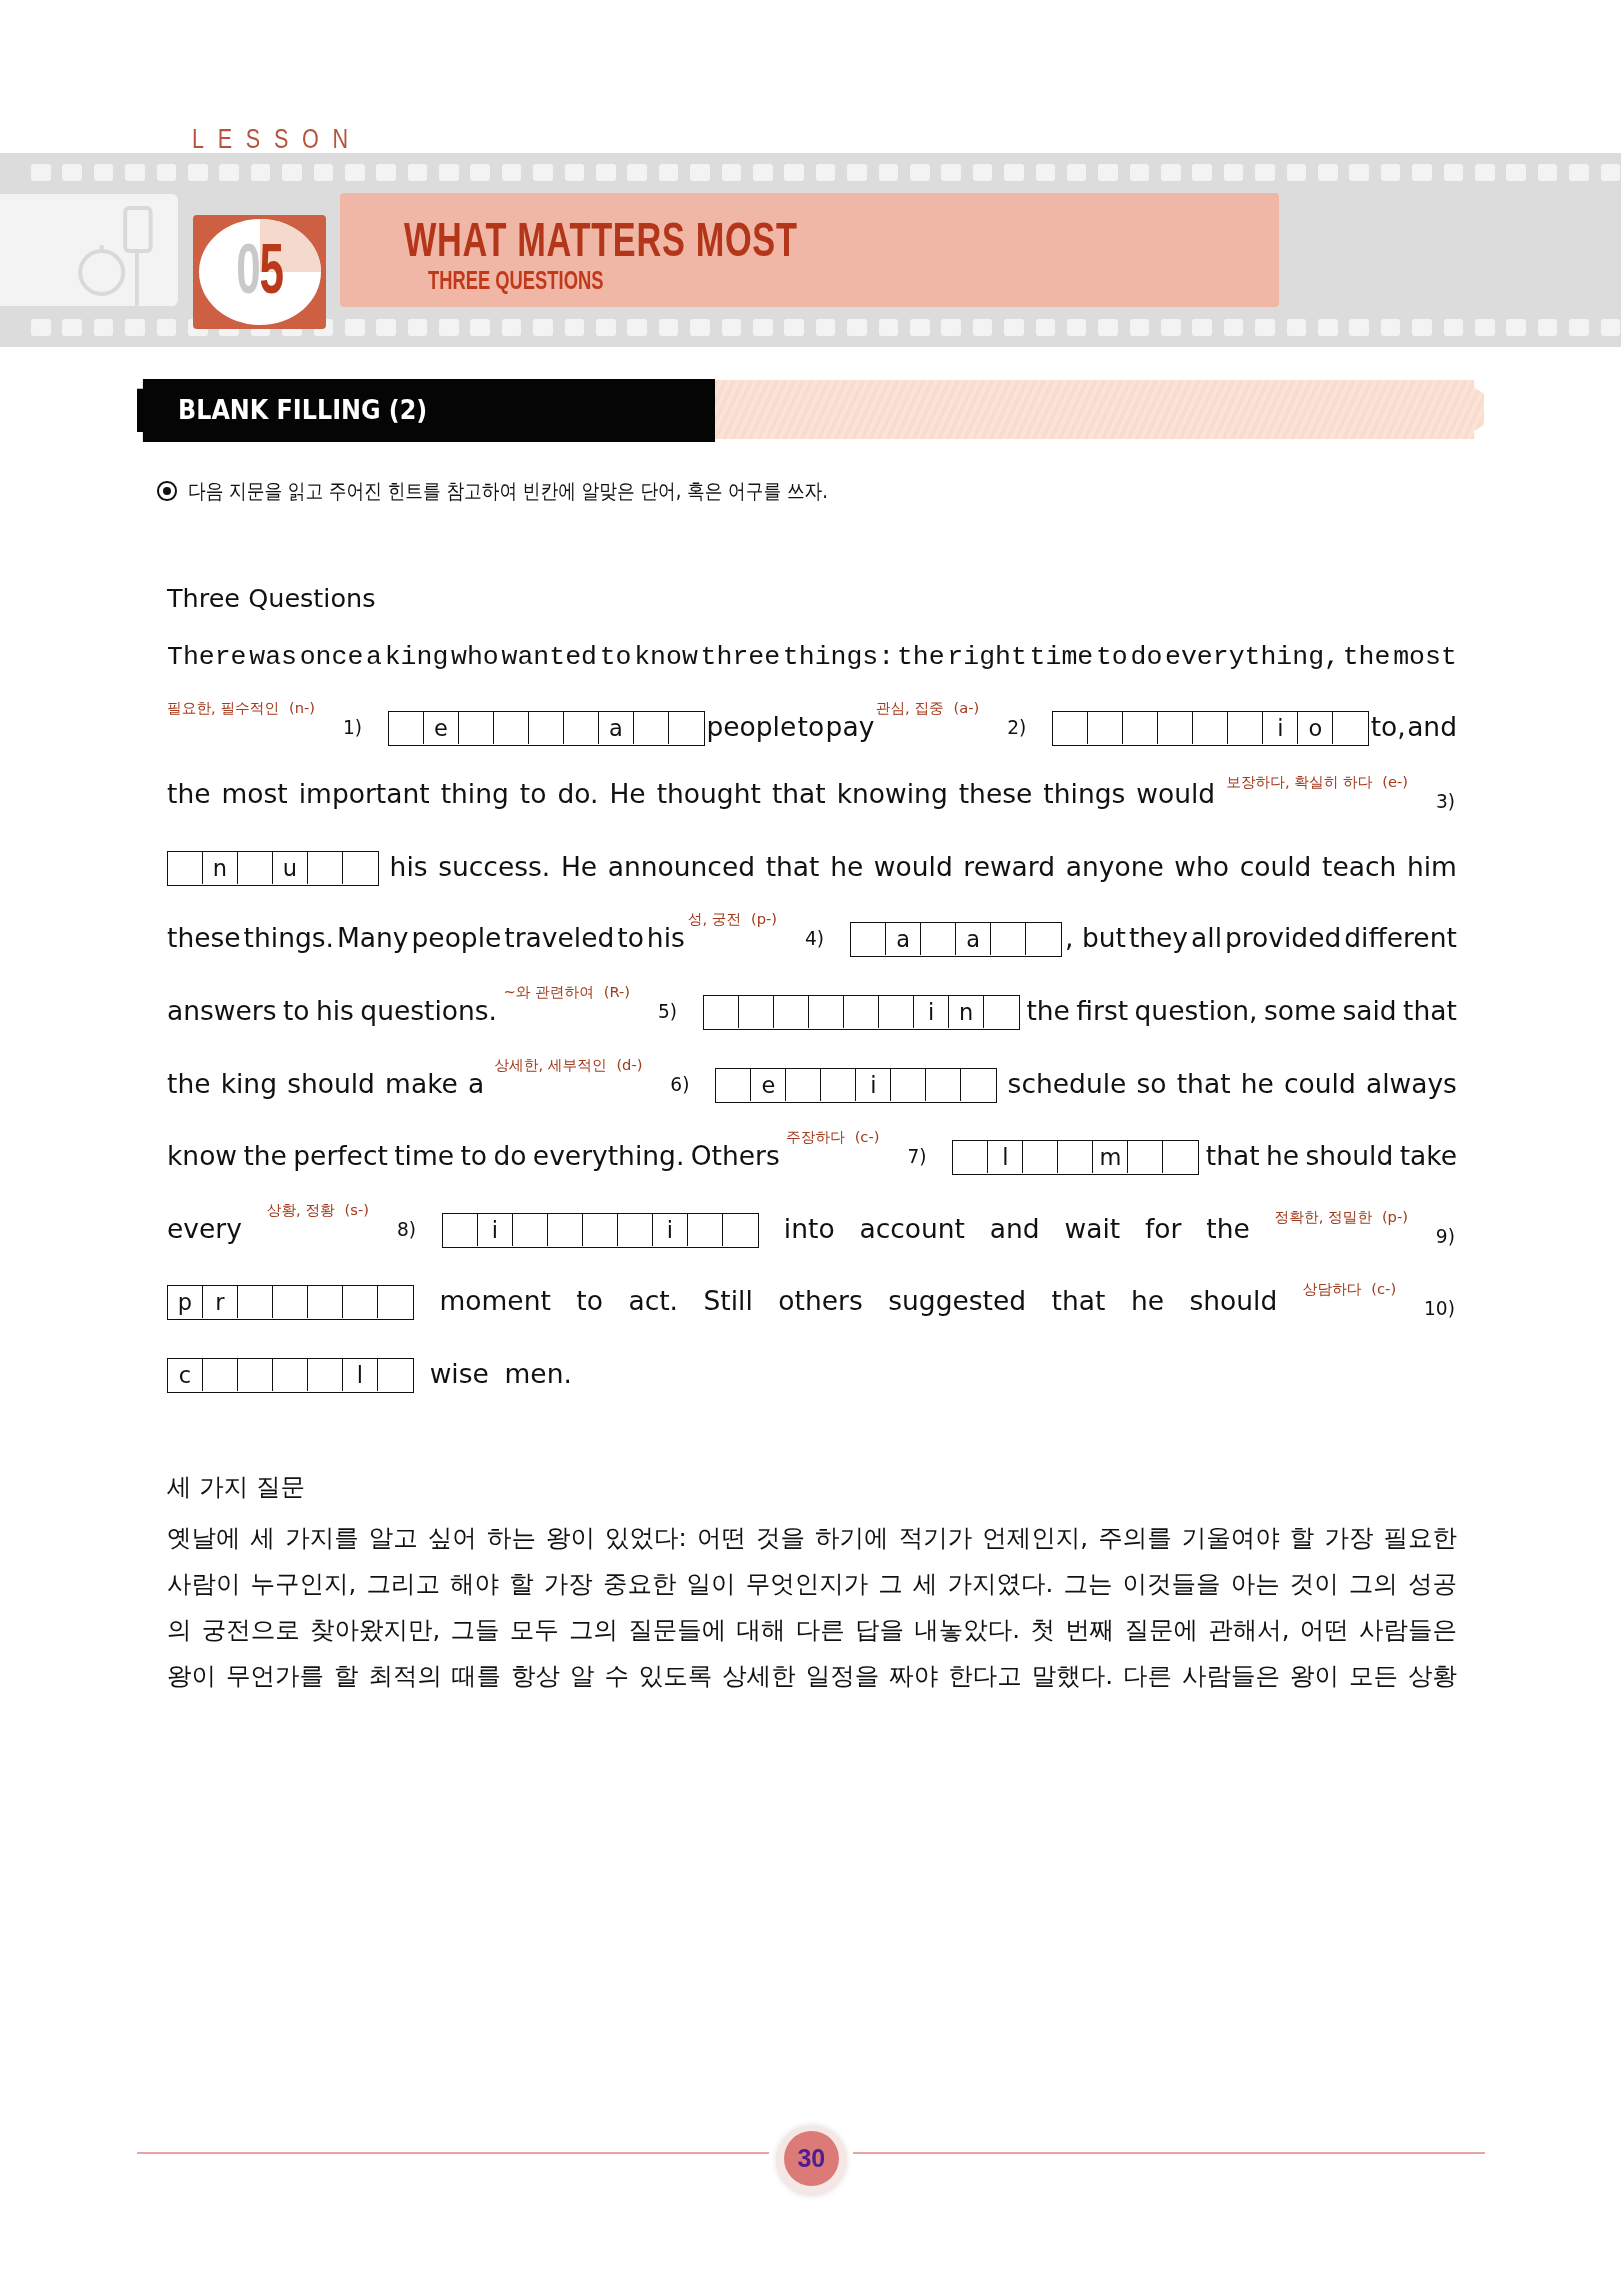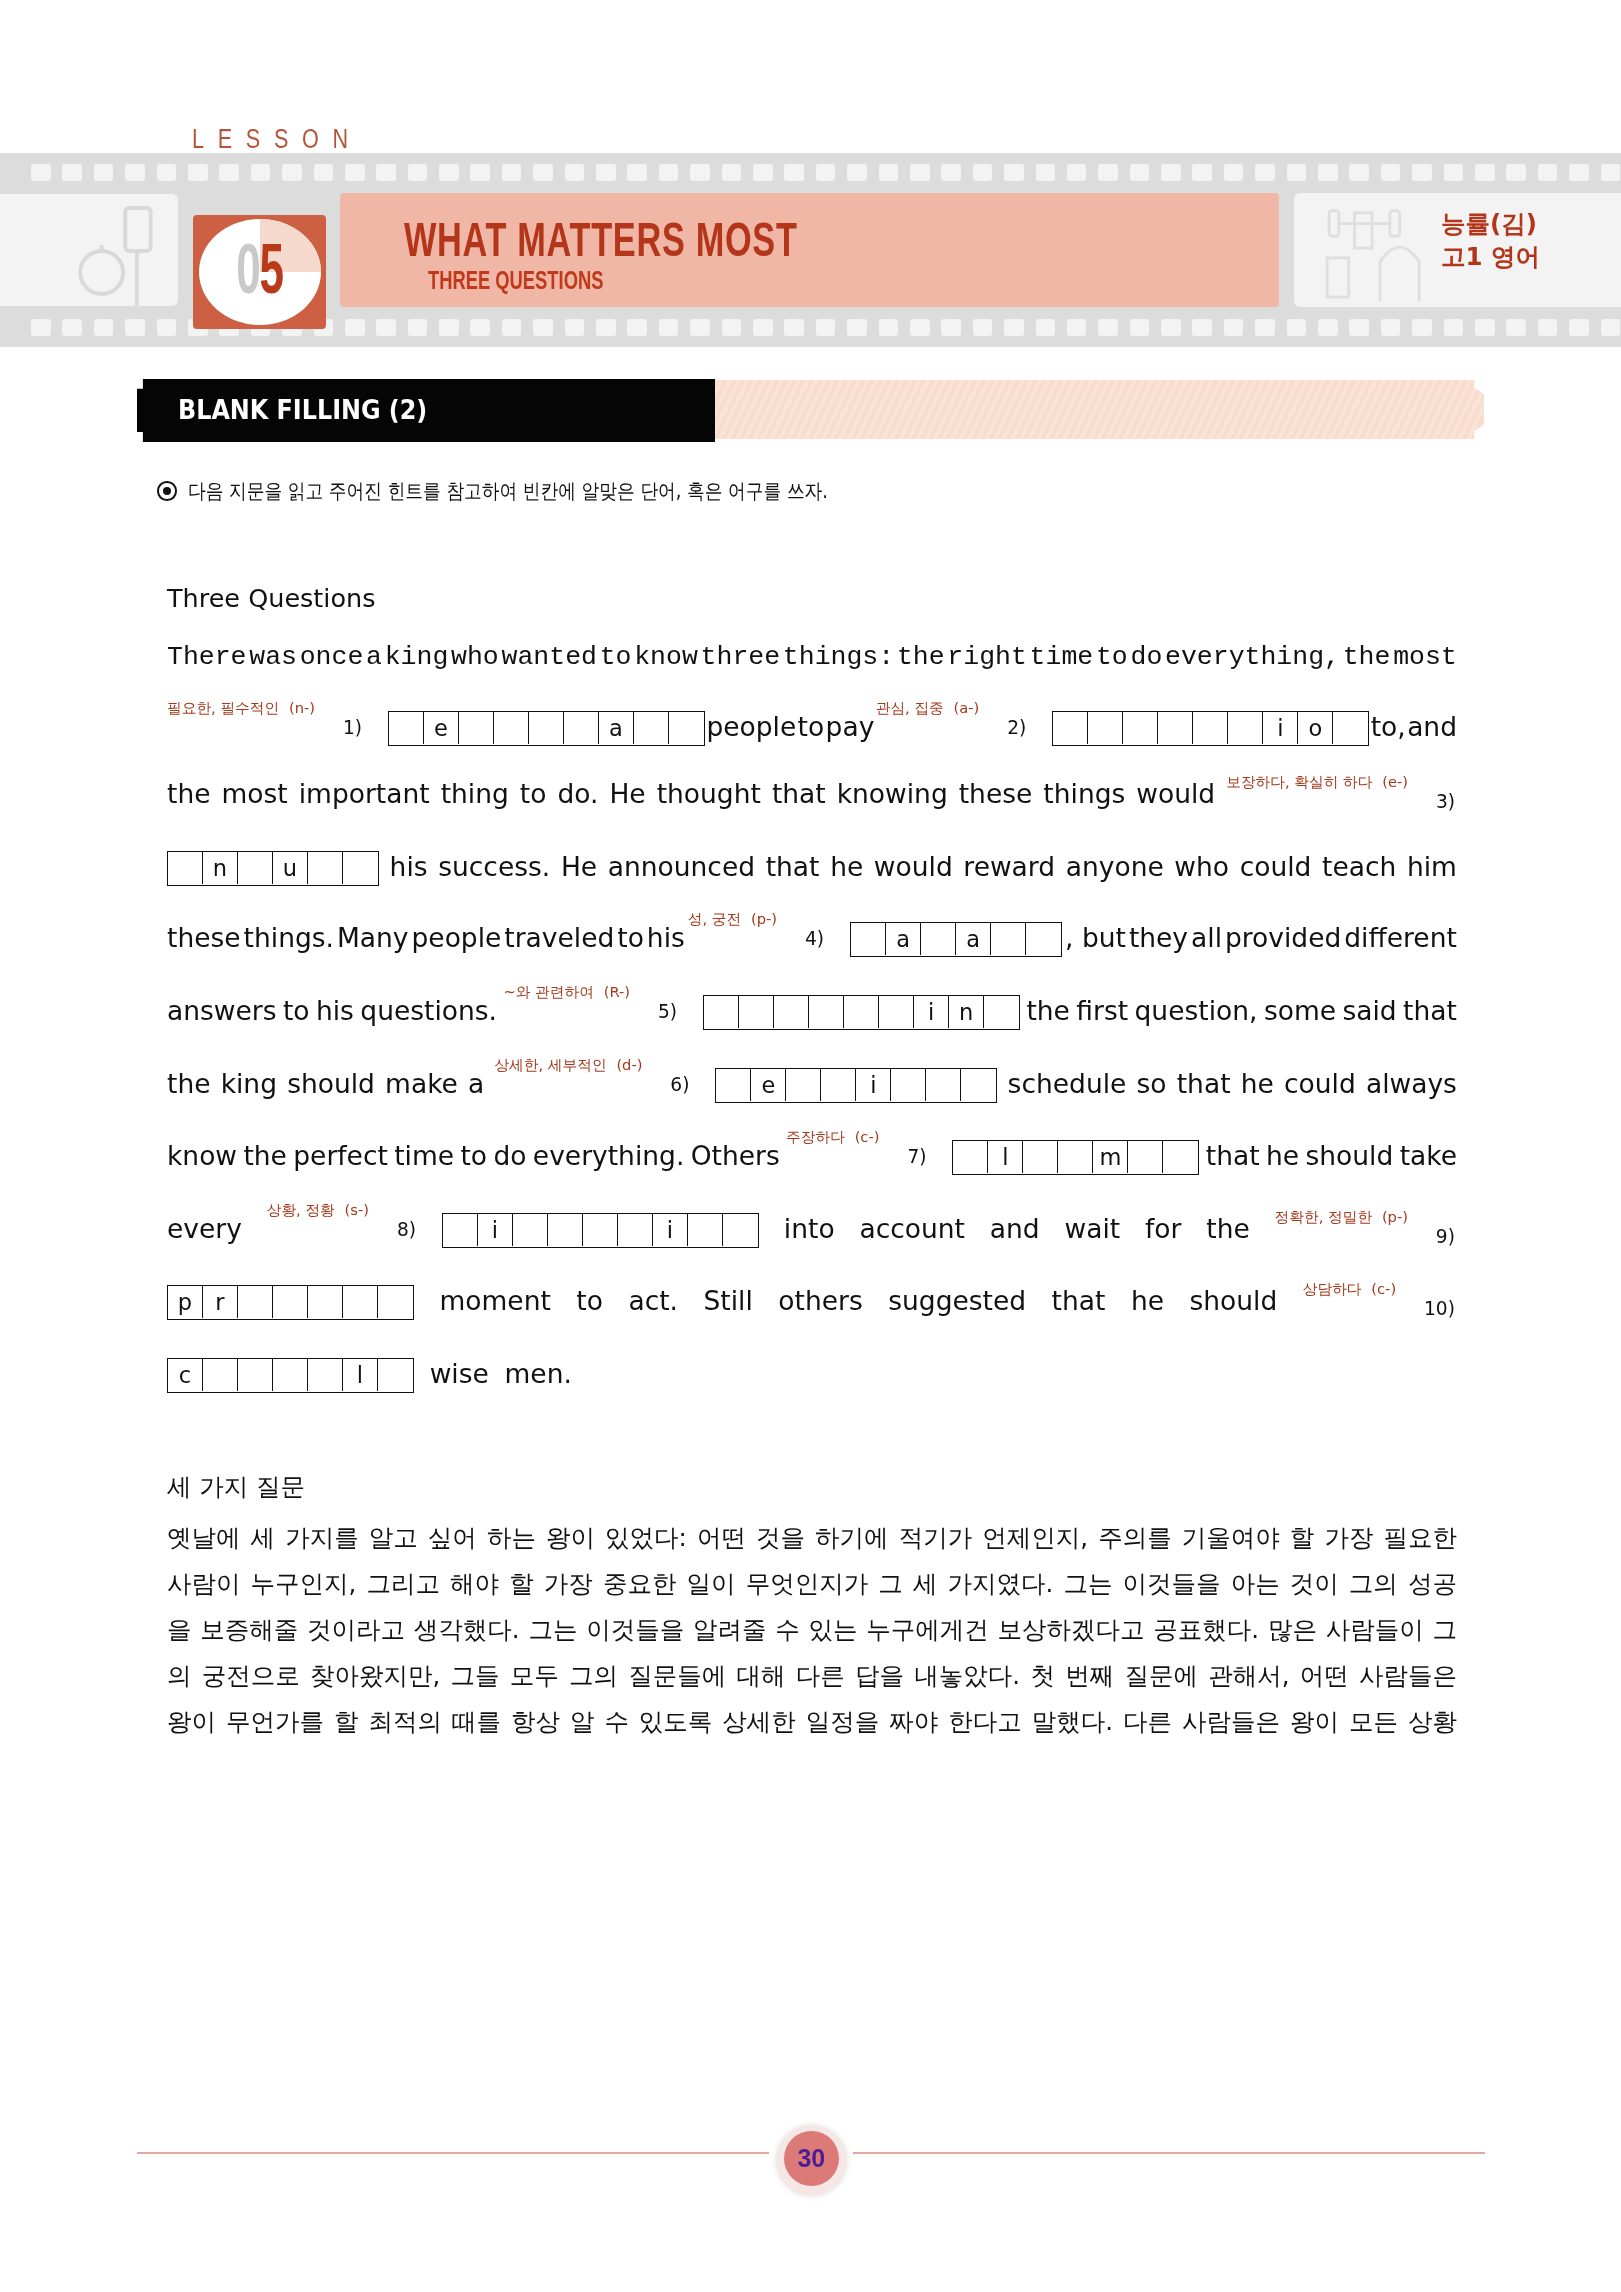--- a/index.html
+++ b/index.html
@@ -188,36 +188,20 @@
   <div class="frame-num">
     <div class="circle">
       <div class="wedge"></div>
     </div>
     <div class="num"><span class="zero">0</span><span class="five">5</span></div>
   </div>
   <div class="frame-title">
     <div class="title">WHAT MATTERS MOST</div>
     <div class="subtitle">THREE QUESTIONS</div>
   </div>
-  <div class="frame-right">
-    <svg class="gym-icon" viewBox="0 0 120 100">
-      <g fill="none" stroke="#bbb" stroke-width="3">
-        <rect x="8" y="8" width="10" height="26" rx="3"></rect>
-        <rect x="70" y="8" width="10" height="26" rx="3"></rect>
-        <line x1="18" y1="21" x2="70" y2="21"></line>
-        <rect x="34" y="10" width="18" height="36"></rect>
-        <path d="M60 100 L60 60 Q80 30 100 60 L100 100"></path>
-        <rect x="6" y="56" width="22" height="40"></rect>
-      </g>
-    </svg>
-    <div class="pub">
-      <div>능률(김)</div>
-      <div>고1 영어</div>
-    </div>
-  </div>
 </div>
 
 <div class="section-bar">
   <div class="dark"></div>
   <div class="light"></div>
   <div class="label">BLANK FILLING (2)</div>
 </div>
 
 <div class="instruction">
   <span class="target-icon"></span>
@@ -528,21 +512,20 @@
       </span>
       <span class="w">wise</span>
       <span class="w">men.</span>
     </div>
   </div>
 
 <div class="ko-title">세 가지 질문</div>
 <div class="ko-body" id="ko-body">
     <span class="kline">옛날에 세 가지를 알고 싶어 하는 왕이 있었다: 어떤 것을 하기에 적기가 언제인지, 주의를 기울여야 할 가장 필요한</span>
     <span class="kline">사람이 누구인지, 그리고 해야 할 가장 중요한 일이 무엇인지가 그 세 가지였다. 그는 이것들을 아는 것이 그의 성공</span>
-    <span class="kline">을 보증해줄 것이라고 생각했다. 그는 이것들을 알려줄 수 있는 누구에게건 보상하겠다고 공표했다. 많은 사람들이 그</span>
     <span class="kline">의 궁전으로 찾아왔지만, 그들 모두 그의 질문들에 대해 다른 답을 내놓았다. 첫 번째 질문에 관해서, 어떤 사람들은</span>
     <span class="kline">왕이 무언가를 할 최적의 때를 항상 알 수 있도록 상세한 일정을 짜야 한다고 말했다. 다른 사람들은 왕이 모든 상황</span>
   </div>
 
 <div class="footer-line l"></div>
 <div class="footer-line r"></div>
 <div class="page-badge">
   <div class="inner">30</div>
 </div>
 

